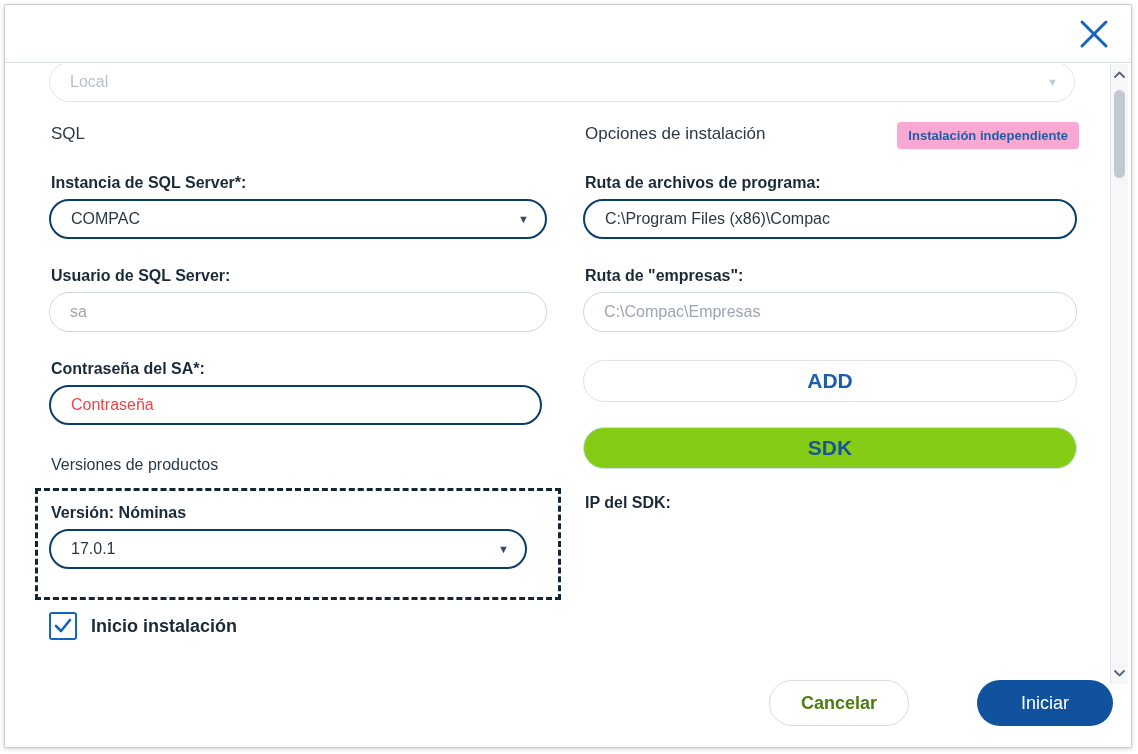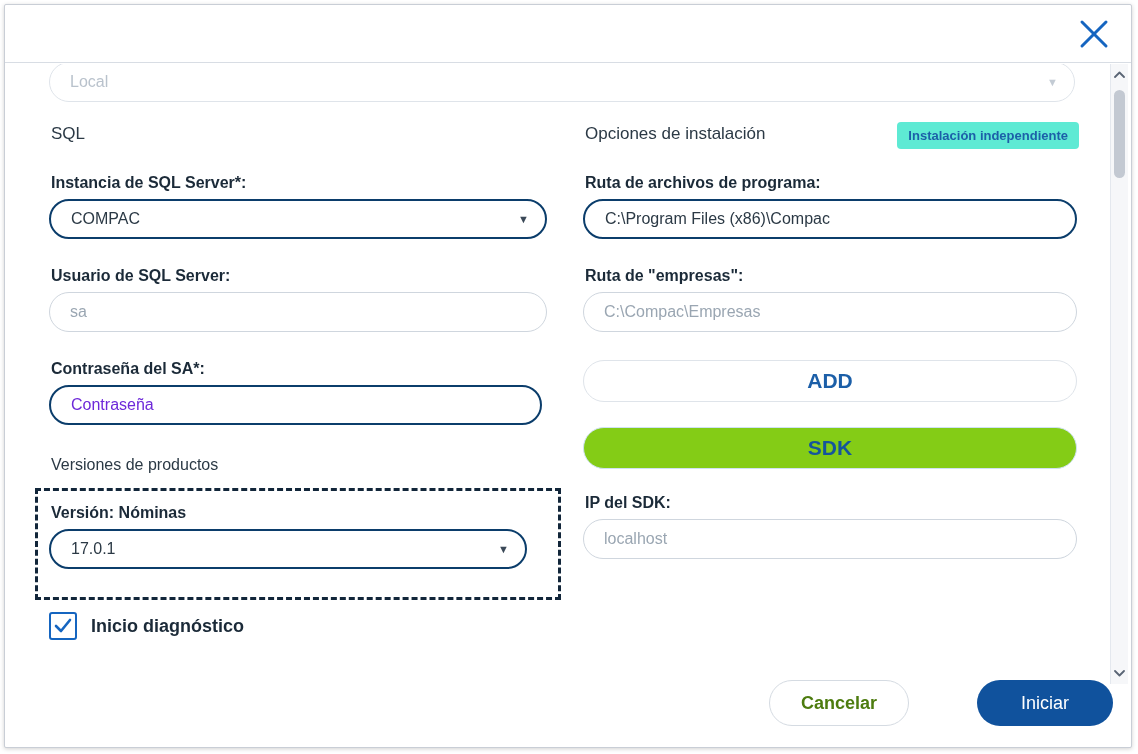--- a/index.html
+++ b/index.html
@@ -150,21 +150,21 @@
     transform: translateY(-50%);
     font-size: 11px;
     color: #3a4857;
   }
   .caret.dim { color: #c3cbd4; }
 
   .badge {
     position: absolute;
     right: 0;
     top: 4px;
-    background: #5eead4;
+    background: #f9a8d4;
     color: #1c5fa8;
     font-size: 13px;
     font-weight: bold;
     border-radius: 4px;
     padding: 6px 11px;
   }
 
   .pill-btn {
     height: 42px;
     border-radius: 21px;
@@ -298,21 +298,21 @@
 
       <div style="position:absolute; top:203px; left:0; width:498px;">
         <div class="field-label">Usuario de SQL Server:</div>
         <div class="input light">
           <span>sa</span>
         </div>
       </div>
 
       <div style="position:absolute; top:296px; left:0; width:493px;">
         <div class="field-label">Contraseña del SA*:</div>
-        <div class="input strong" style="color:#6d28d9;">
+        <div class="input strong" style="color:#ef4444;">
           <span>Contraseña</span>
         </div>
       </div>
 
       <div class="plain-label" style="position:absolute; top:392px; left:0;">Versiones de productos</div>
     </div>
 
     <div class="dashed-box"></div>
 
     <div style="position:absolute; left:44px; top:440px; width:494px;">
@@ -322,21 +322,21 @@
         <span class="caret">▼</span>
       </div>
     </div>
 
     <div class="checkbox-row">
       <div class="checkbox">
         <svg width="20" height="20" viewBox="0 0 20 20">
           <polyline points="3,10 8,15 17,4" fill="none" stroke="#1565c0" stroke-width="2.6" stroke-linecap="round" stroke-linejoin="round"></polyline>
         </svg>
       </div>
-      <div class="checkbox-label">Inicio diagnóstico</div>
+      <div class="checkbox-label">Inicio instalación</div>
     </div>
 
     <div class="col-right">
 
       <div class="plain-label" style="position:absolute; top:60px; left:0; font-size:17px;">Opciones de instalación</div>
 
       <div class="badge" style="top:58px;">Instalación independiente</div>
 
       <div style="position:absolute; top:110px; left:0; width:494px;">
         <div class="field-label">Ruta de archivos de programa:</div>
@@ -351,23 +351,20 @@
           <span>C:\Compac\Empresas</span>
         </div>
       </div>
 
       <div class="pill-btn" style="position:absolute; top:296px; left:0; width:494px;">ADD</div>
 
       <div class="pill-btn active" style="position:absolute; top:363px; left:0; width:494px;">SDK</div>
 
       <div style="position:absolute; top:430px; left:0; width:494px;">
         <div class="field-label">IP del SDK:</div>
-        <div class="input light">
-          <span>localhost</span>
-        </div>
       </div>
     </div>
 
     <div class="scrollbar">
       <div class="sb-arrow up">
         <svg width="11" height="8" viewBox="0 0 11 8">
           <polyline points="1,6 5.5,1.5 10,6" fill="none" stroke="#5a6575" stroke-width="1.8" stroke-linecap="round" stroke-linejoin="round"></polyline>
         </svg>
       </div>
       <div class="sb-thumb"></div>

